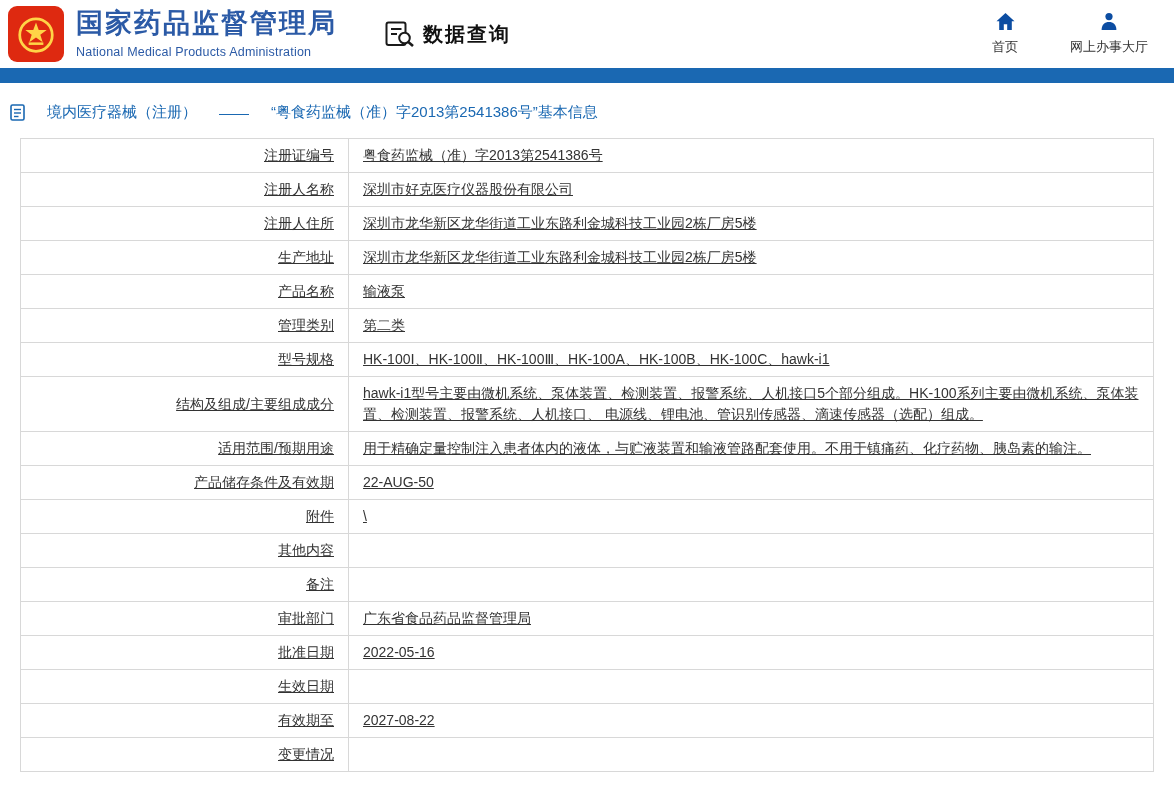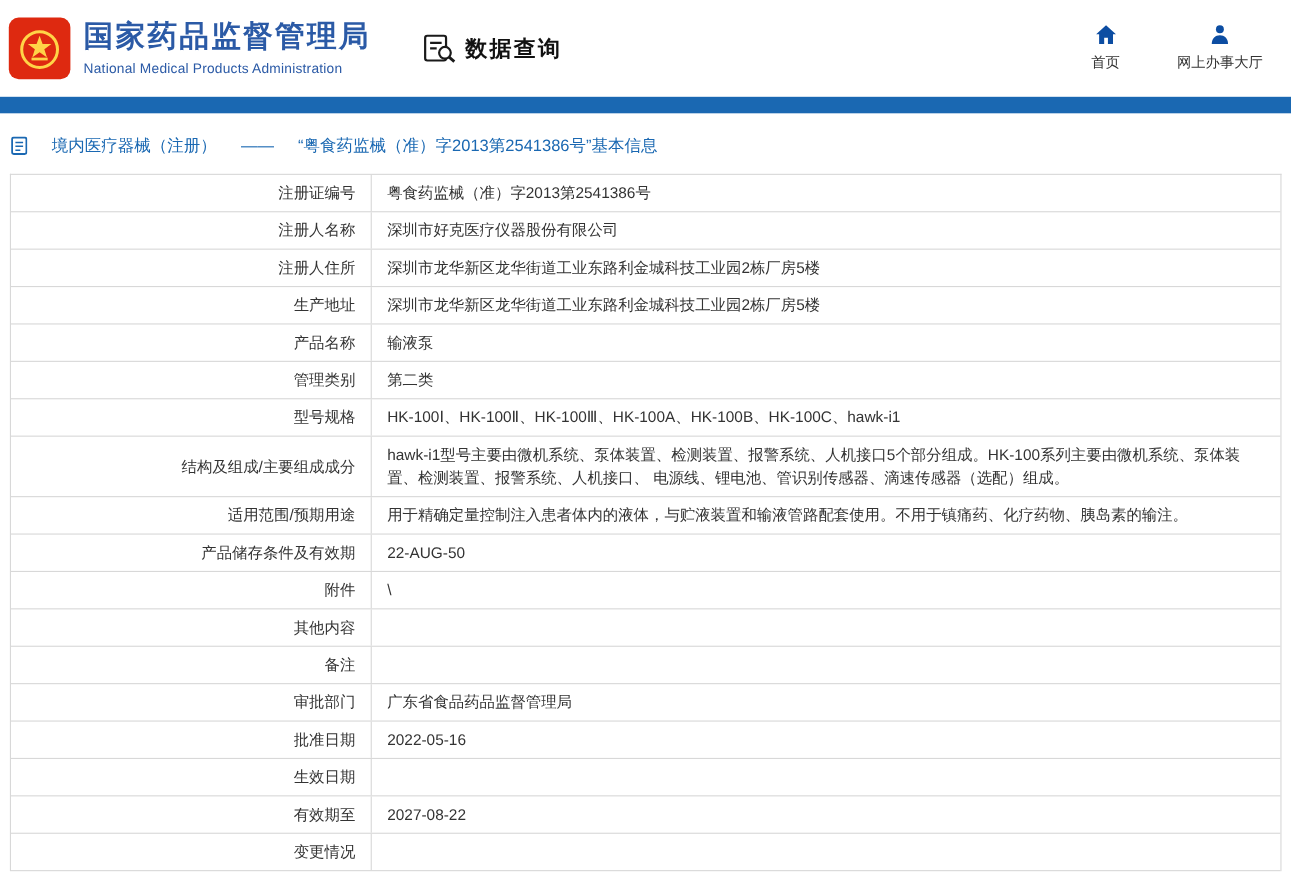--- a/index.html
+++ b/index.html
@@ -1,21 +1,21 @@
 <!DOCTYPE html>
 <html><head>
 <meta charset="utf-8">
 <style>
   * { margin:0; padding:0; box-sizing:border-box; }
   html,body {
     width:1174px; height:799px; overflow:hidden; background:#ffffff;
     font-family:"Liberation Sans","DejaVu Sans",sans-serif; color:#333;
   }
   
-  .header { height:88px; display:flex; align-items:center; padding:0 26px 0 8px; background:#fff; }
+  .header { height:68px; display:flex; align-items:center; padding:0 26px 0 8px; background:#fff; }
   .logo {
     width:56px; height:56px; background:#de2910; border-radius:9px;
     display:flex; align-items:center; justify-content:center; flex:0 0 auto; cursor:pointer;
   }
   .org { margin-left:12px; }
   .org-cn { color:#2b5aa6; font-size:27px; font-weight:bold; letter-spacing:2px; line-height:1.1; }
   .org-en { color:#2b5aa6; font-size:12.5px; margin-top:6px; letter-spacing:0.2px; }
   .section { display:flex; align-items:flex-end; gap:8px; margin-left:48px; cursor:pointer;font-family:Liberation Serif, serif; }
   .section-label { font-size:20px; color:#111; font-weight:600; letter-spacing:2px; }
   .nav { margin-left:auto; display:flex; gap:52px; }
@@ -23,21 +23,21 @@
   .nav-label { font-size:13px; color:#333; white-space:nowrap; }
   
   .blue-bar { height:15px; background:#1a68b2; }
   
   .breadcrumb {
     display:flex; align-items:center; gap:22px;
     padding:20px 0 16px 10px; color:#1a68b2; font-size:15px;
   }
   .breadcrumb .crumb-link { cursor:pointer; }
   
-  .table { margin:0 9px; border:1px solid #d8d8d8; border-bottom:none; }
+  .table { margin:0 20px; border:1px solid #d8d8d8; border-bottom:none;text-decoration:underline; }
   .row { display:flex; border-bottom:1px solid #d8d8d8; min-height:34px; }
   .cell { display:flex; align-items:center; font-size:14px; line-height:1.5; color:#333; }
   .cell-label {
     width:328px; flex:0 0 328px; justify-content:flex-end; text-align:right;
     padding:6px 14px 6px 8px; border-right:1px solid #d8d8d8;
   }
   .cell-value { flex:1; padding:6px 14px; text-align:left; }
   svg { display:block; }
 </style>
 </head>

